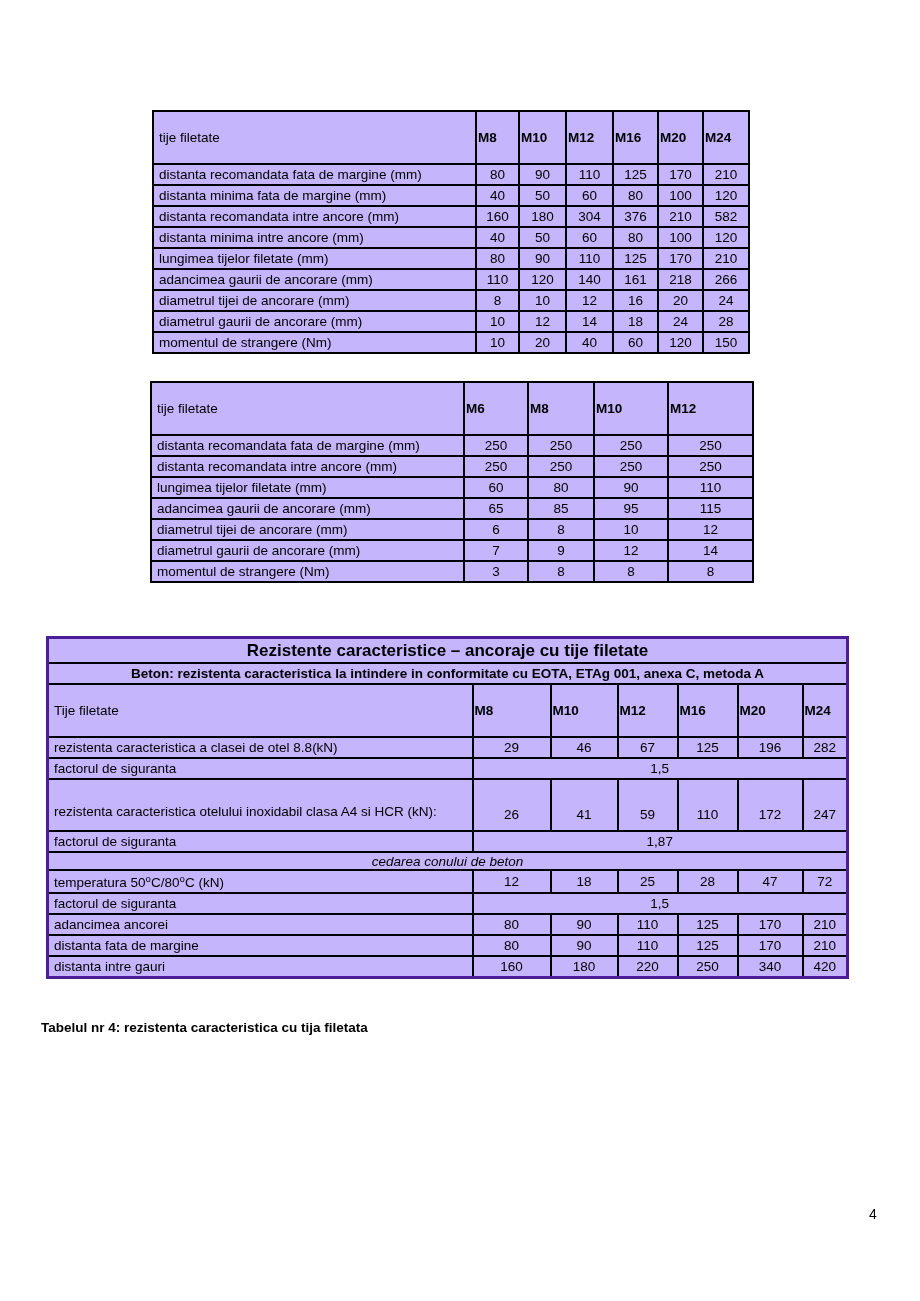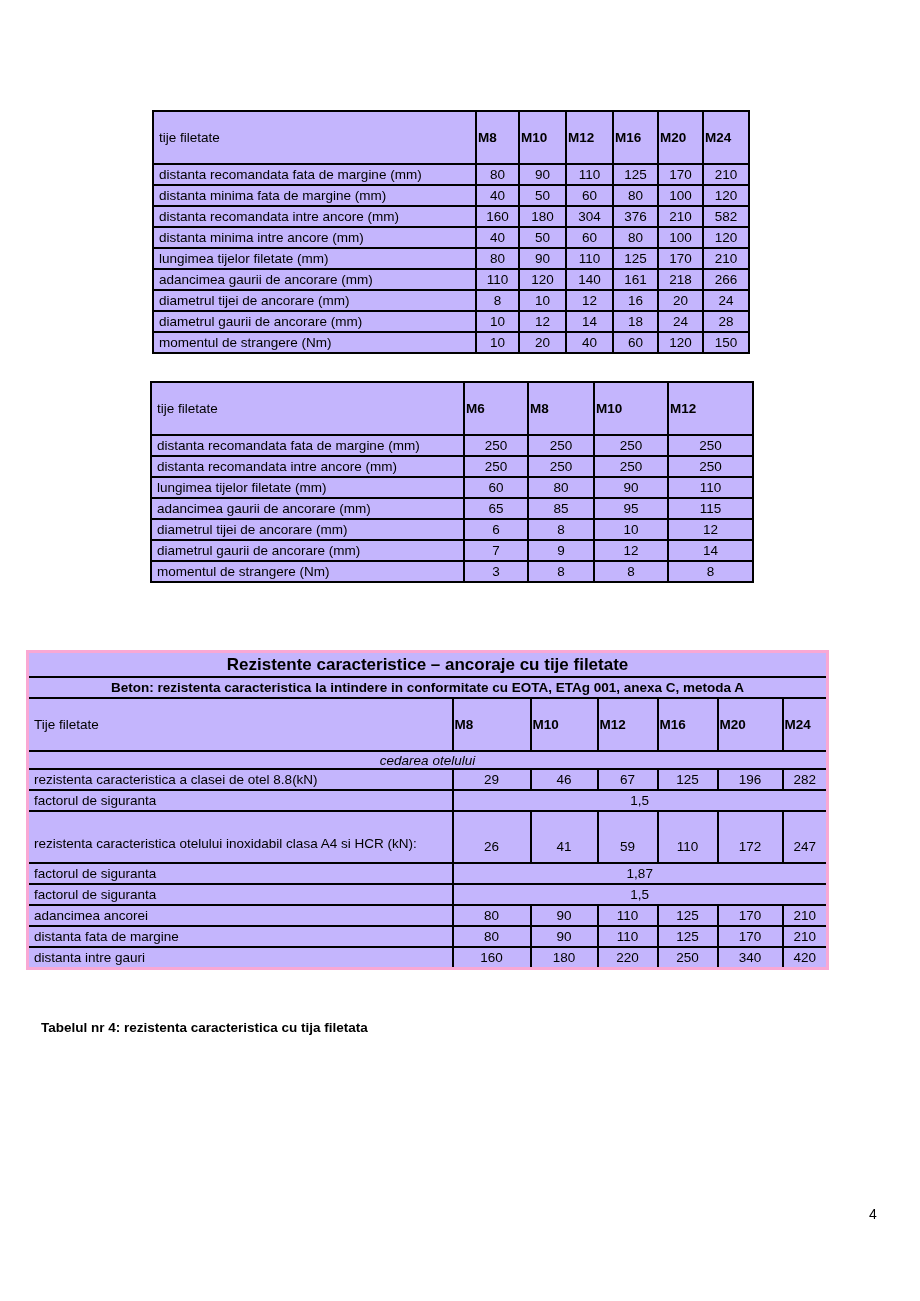--- a/index.html
+++ b/index.html
@@ -12,21 +12,21 @@
   td{
     border:2px solid #000;font-size:13.5px;color:#000;
     padding:0 4px;overflow:hidden;white-space:nowrap;height:19px;
     text-align:left;vertical-align:middle;
   }
   .v{text-align:center;padding:0 1px;}
   .ch{font-weight:bold;text-align:left;padding:16px 1px;}
   .lbl{padding-left:5px;}
   .t1{left:152px;top:110px;width:596px;border:2px solid #000;}
   .t2{left:150px;top:381px;width:602px;border:2px solid #000;}
-  .t4{left:26px;top:636px;width:800px;border:3px solid #f9a8d4;margin-top:14px;}
+  .t4{left:46px;top:636px;width:800px;border:3px solid #4c1d95;}
   .t4 .title-row td{height:23px;font-size:17px;font-weight:bold;text-align:center;}
   .t4 .subtitle-row td{height:19px;font-size:13.5px;font-weight:bold;text-align:center;}
   .t4 .section td{height:16px;font-style:italic;text-align:center;font-size:13.5px;}
   .t4 .inox td{height:33px;}
   .t4 .inox .v{vertical-align:bottom;padding-bottom:8px;}
   .t4 .temp td{height:21px;}
   .wrap{white-space:normal;line-height:1.25;padding-top:16px;padding-bottom:1px;}
   .caption{position:absolute;font-weight:bold;font-size:13.5px;line-height:1.55;}
   .cap2{left:158px;top:345px;}
   .cap3{left:155px;top:569px;width:585px;white-space:normal;}
@@ -231,23 +231,20 @@
     </tr>
     <tr>
       <td class="lbl">Tije filetate</td>
       <td class="ch">M8</td>
       <td class="ch">M10</td>
       <td class="ch">M12</td>
       <td class="ch">M16</td>
       <td class="ch">M20</td>
       <td class="ch">M24</td>
     </tr>
-    <tr class="section">
-      <td colspan="7">cedarea otelului</td>
-    </tr>
     <tr>
       <td class="lbl">rezistenta caracteristica a clasei de otel 8.8(kN)</td>
       <td class="v">29</td>
       <td class="v">46</td>
       <td class="v">67</td>
       <td class="v">125</td>
       <td class="v">196</td>
       <td class="v">282</td>
     </tr>
     <tr>
@@ -260,20 +257,32 @@
       <td class="v">41</td>
       <td class="v">59</td>
       <td class="v">110</td>
       <td class="v">172</td>
       <td class="v">247</td>
     </tr>
     <tr>
       <td class="lbl">factorul de siguranta</td>
       <td class="v" colspan="6">1,87</td>
     </tr>
+    <tr class="section">
+      <td colspan="7">cedarea conului de beton</td>
+    </tr>
+    <tr class="temp">
+      <td class="lbl">temperatura 50⁰C/80⁰C (kN)</td>
+      <td class="v">12</td>
+      <td class="v">18</td>
+      <td class="v">25</td>
+      <td class="v">28</td>
+      <td class="v">47</td>
+      <td class="v">72</td>
+    </tr>
     <tr>
       <td class="lbl">factorul de siguranta</td>
       <td class="v" colspan="6">1,5</td>
     </tr>
     <tr>
       <td class="lbl">adancimea ancorei</td>
       <td class="v">80</td>
       <td class="v">90</td>
       <td class="v">110</td>
       <td class="v">125</td>

